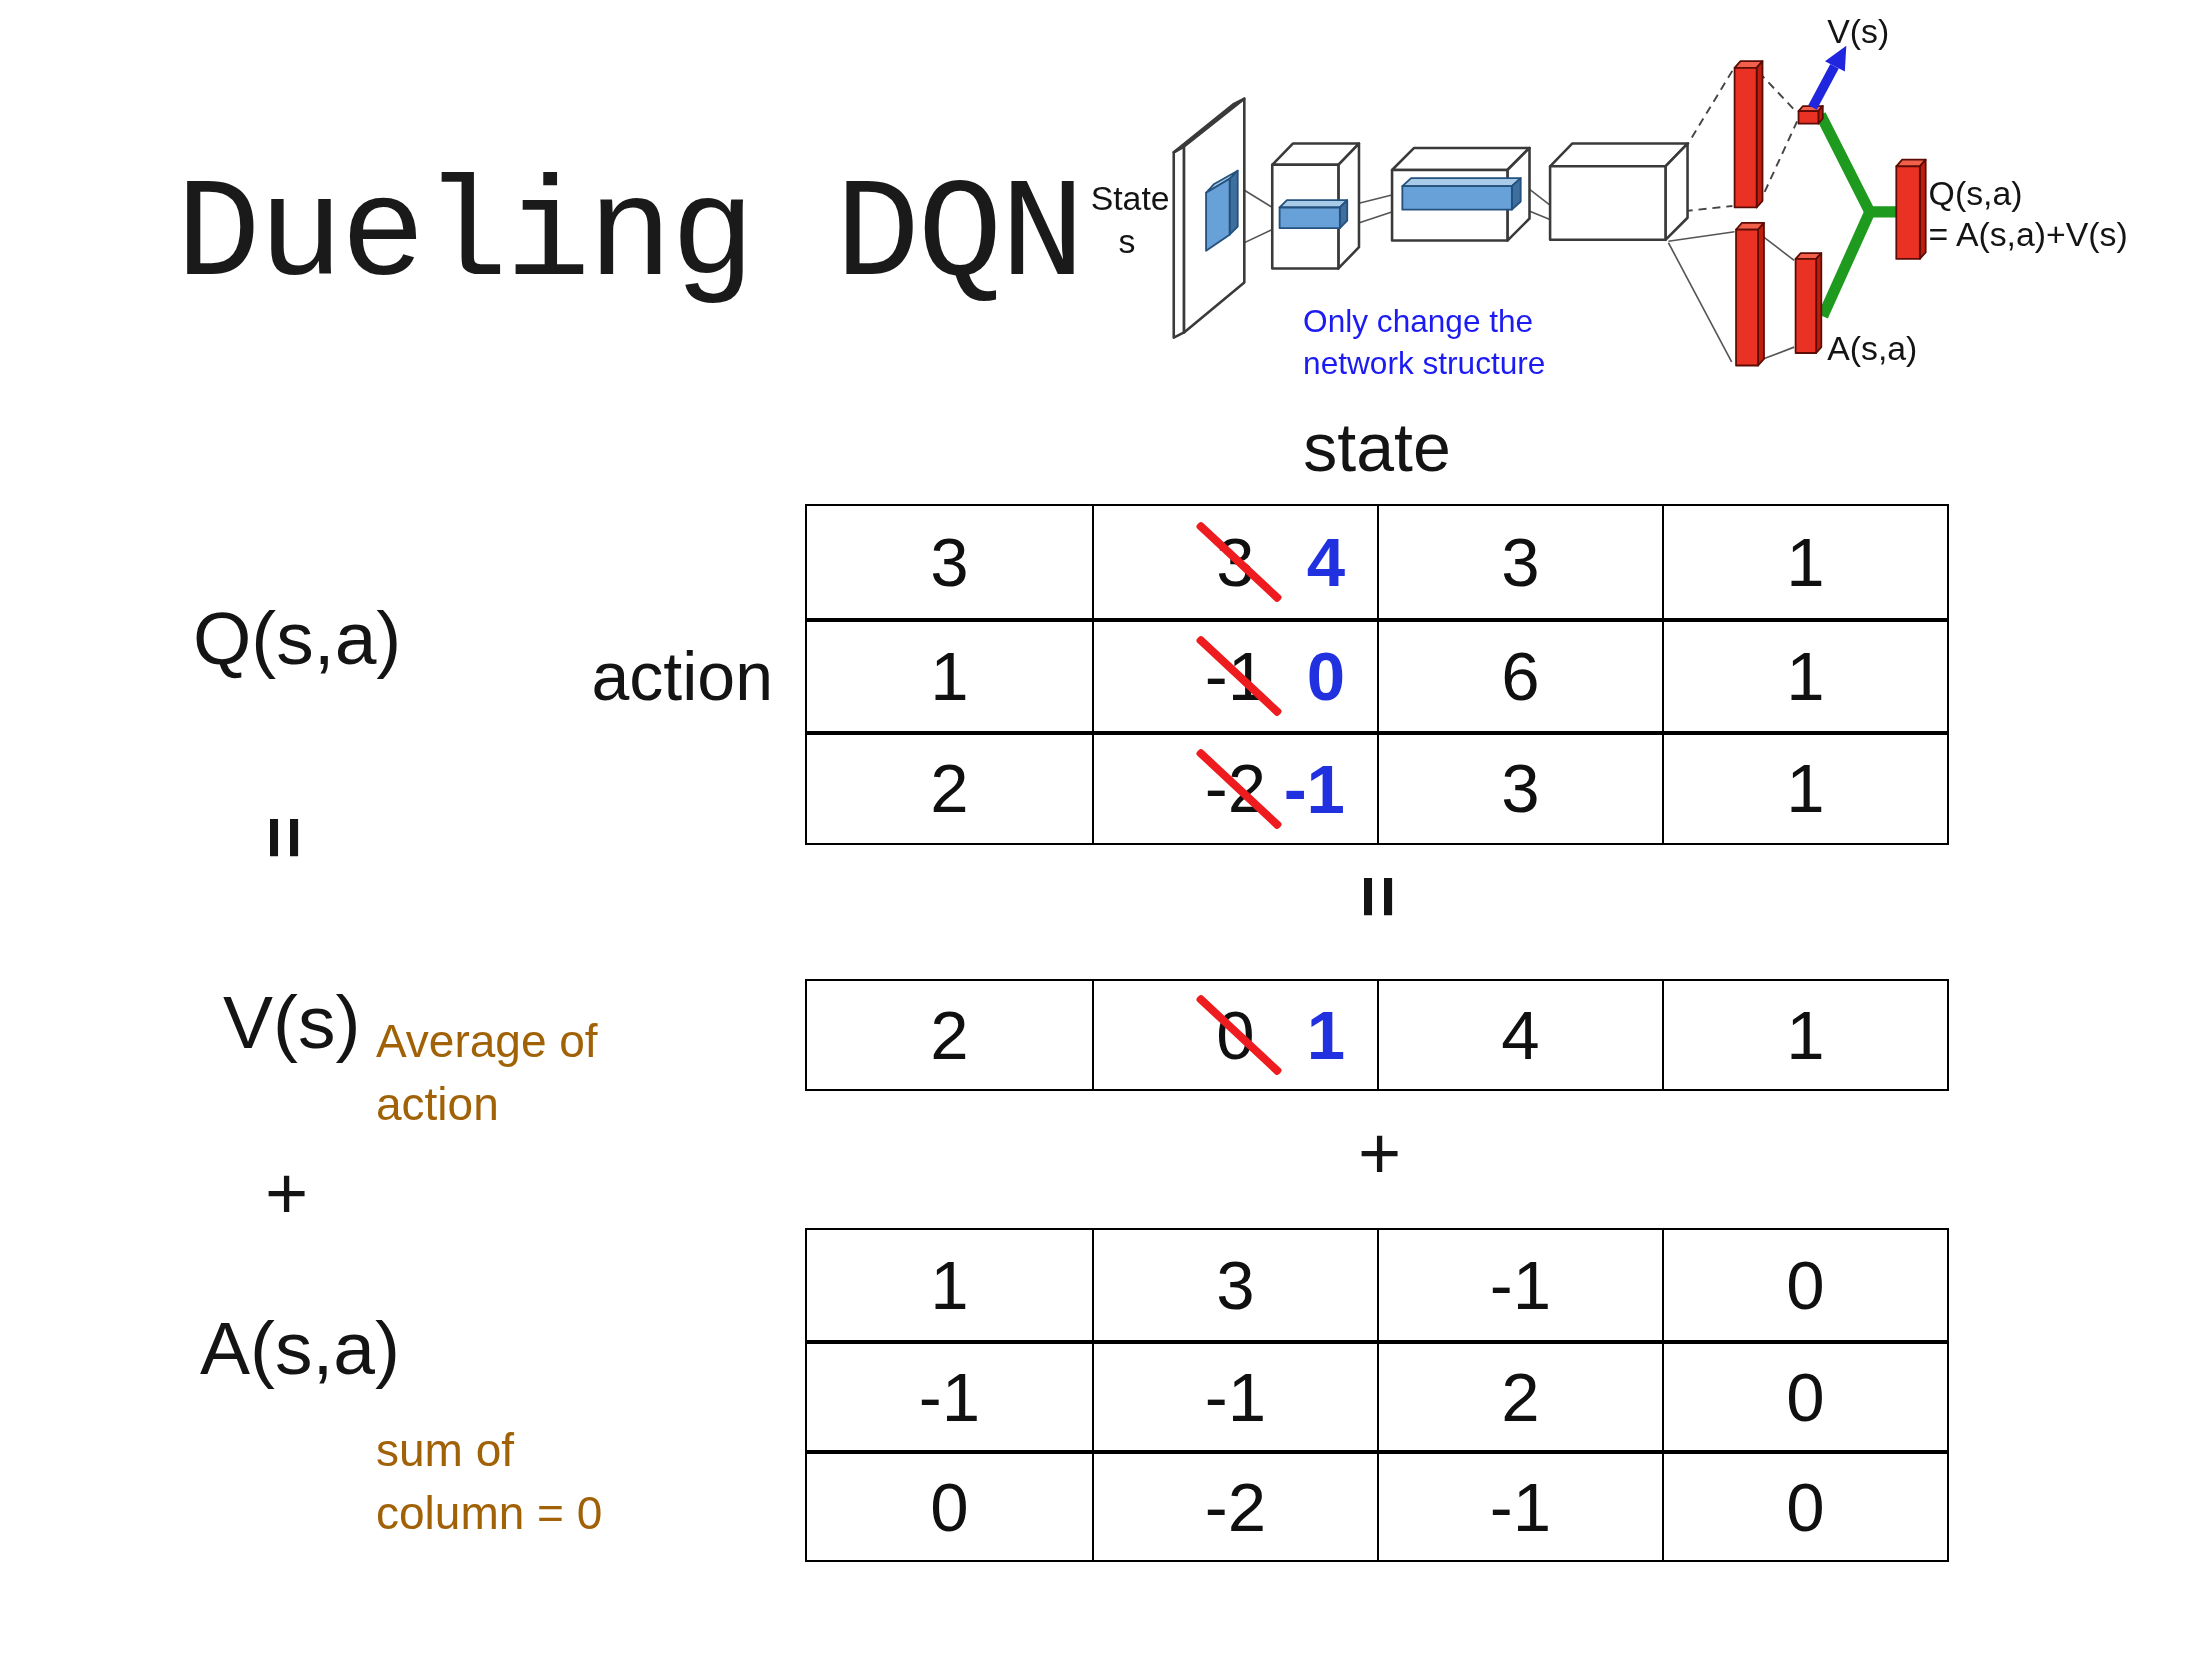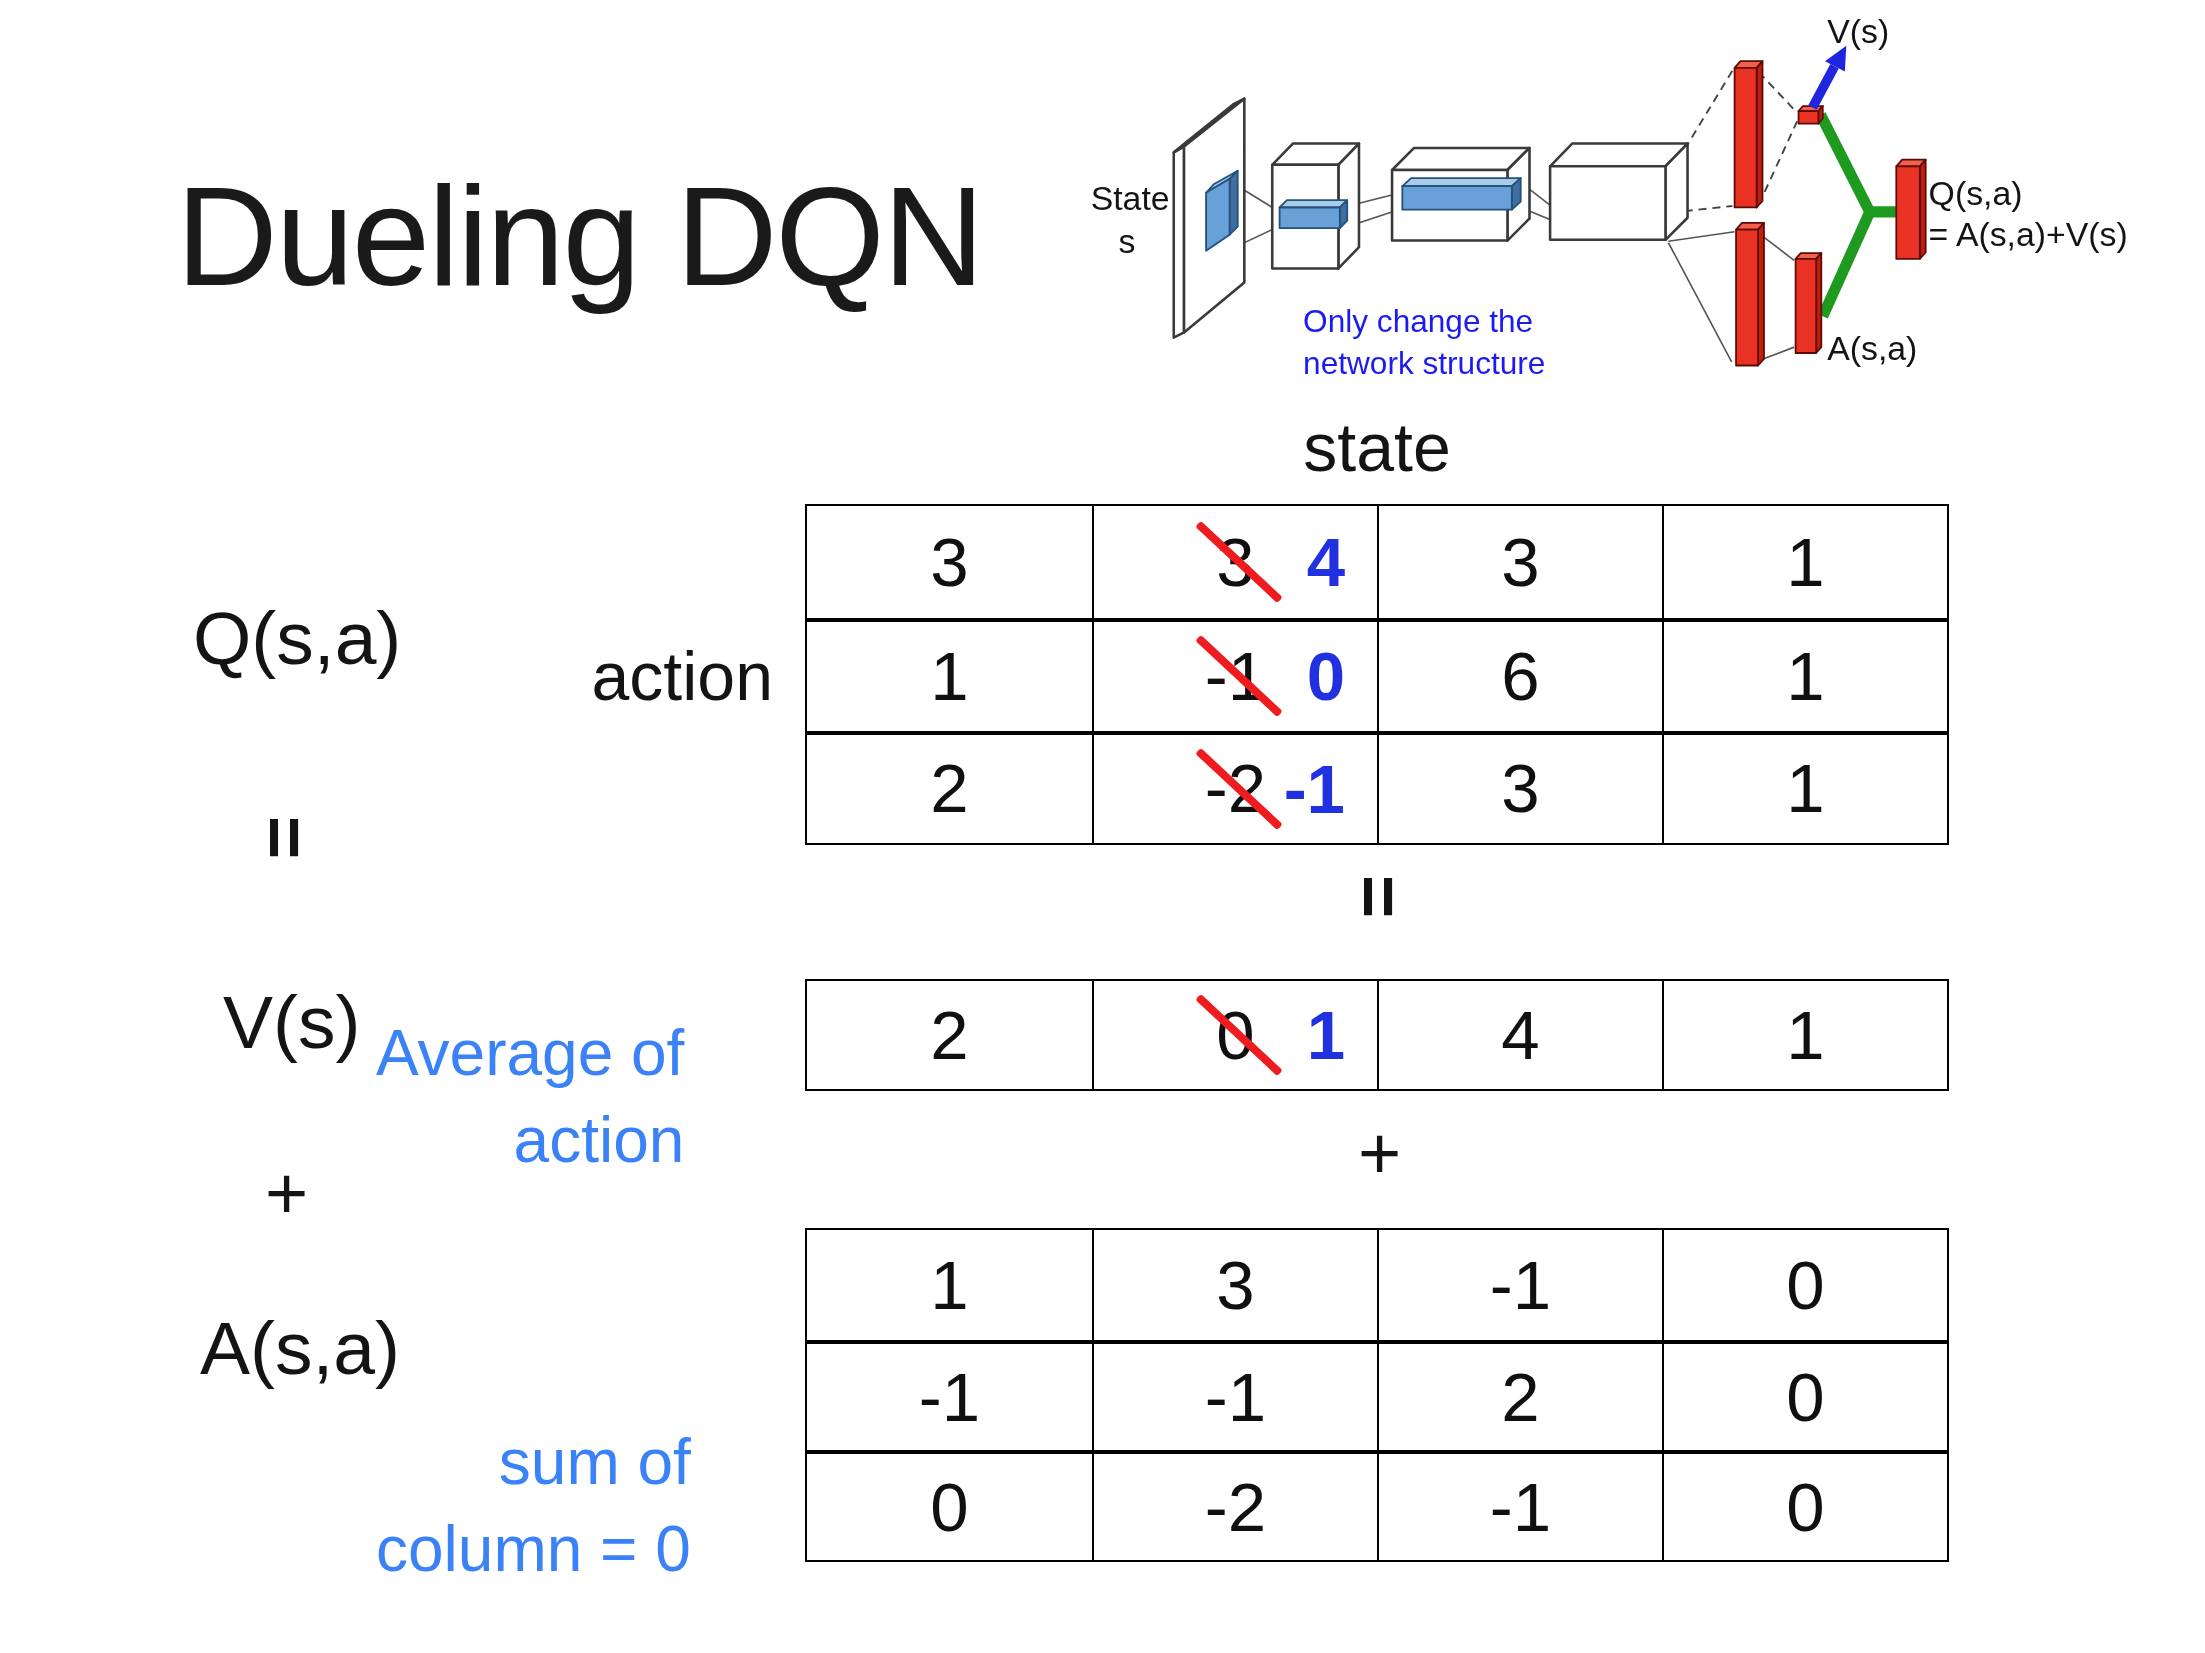--- a/index.html
+++ b/index.html
@@ -3,41 +3,41 @@
 <meta charset="utf-8">
 <style>
   html,body{margin:0;padding:0;background:#ffffff;}
   .slide{
     position:relative;width:2205px;height:1654px;background:#ffffff;
     font-family:"Liberation Sans",sans-serif;color:#141414;overflow:hidden;
   }
   
   .title{
     position:absolute;left:176px;top:166px;font-size:141px;line-height:1;
-    letter-spacing:-2.2px;color:#1a1a1a;white-space:nowrap;
+    letter-spacing:-2.2px;color:#1a1a1a;white-space:nowrap;font-family:Liberation Mono, monospace;
   }
   
   .lbl{position:absolute;line-height:1;white-space:nowrap;}
   #q-lbl{left:193px;top:601px;font-size:75px;}
   #v-lbl{left:223px;top:985px;font-size:75px;}
   #a-lbl{left:200px;top:1311px;font-size:75px;}
   #action-lbl{left:470px;top:642px;width:303px;font-size:68px;text-align:right;}
   #state-hdr{left:805px;top:413px;width:1144px;font-size:68px;text-align:center;}
   .eqbox{
     position:absolute;width:74px;height:74px;display:flex;
     align-items:center;justify-content:center;font-size:74px;font-weight:700;
   }
   .eqbox span{display:block;transform:rotate(90deg);}
   #eq-left{left:248px;top:800px;}
   #eq-center{left:1342px;top:859px;}
   .plus{position:absolute;width:81px;font-size:74px;text-align:center;line-height:1;}
   #plus-left{left:246px;top:1157px;}
   #plus-center{left:1339px;top:1117px;}
   .blue-note{
-    position:absolute;color:#3b82f6;font-size:64px;line-height:1.36;white-space:nowrap;text-align:right;
+    position:absolute;color:#a16207;font-size:46px;line-height:1.36;white-space:nowrap;
   }
   #avg-note{left:376px;top:1010px;}
   #sum-note{left:376px;top:1419px;}
   
   .matrix{
     position:absolute;left:805px;width:1144px;border:2.9px solid #000;
     display:grid;grid-template-columns:repeat(4,1fr);background:#fff;
     box-sizing:border-box;
   }
   #q-table{top:504px;height:341px;grid-template-rows:repeat(3,1fr);}

